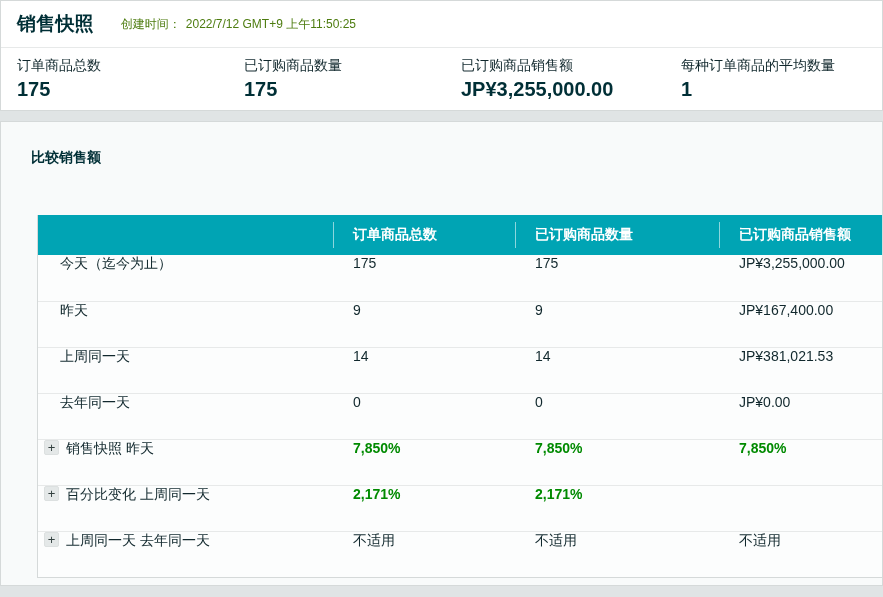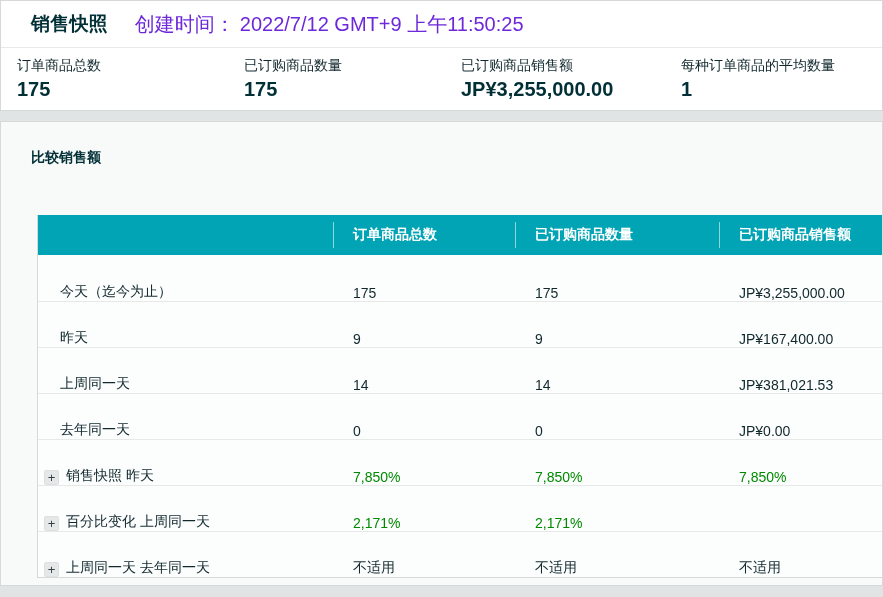--- a/index.html
+++ b/index.html
@@ -14,29 +14,29 @@
 
   
   .top-card {
     width: 883px; height: 111px;
     background: #ffffff;
     border: 1px solid #d5d9d9;
   }
   .top-card-header {
     height: 47px;
     display: flex; align-items: center;
-    padding: 0 30px;
+    padding: 0 16px;
     border-bottom: 1px solid #e7e9e9;
   }
   .page-title {
     font-size: 19px; font-weight: bold; margin: 0;
     color: #002f36; letter-spacing: .2px;
   }
   .created-time {
-    margin-left: 27px; font-size: 20px; color: #6d28d9;
+    margin-left: 27px; font-size: 12px; color: #4d7c0f;
   }
   .created-time .created-value { margin-left: 5px; }
   .stats-row {
     display: flex;
     padding: 9px 0 0 16px;
   }
   .stat-block:nth-child(1) { width: 227px; }
   .stat-block:nth-child(2) { width: 217px; }
   .stat-block:nth-child(3) { width: 220px; }
   .stat-label { font-size: 14px; color: #11282d; margin-bottom: 3px; }
@@ -82,27 +82,27 @@
   }
   .t-row {
     display: grid;
     grid-template-columns: 295px 182px 204px 1fr;
     height: 46px;
     border-top: 1px solid #e7e9e9;
     background: #fcfdfd;
   }
   .t-row:first-child { border-top: none; }
   .cell {
-    display: flex; align-items: flex-end;
+    display: flex; align-items: flex-start;
     font-size: 14px; color: #11282d;
   }
   .label-cell { padding-left: 6px; }
   .label-cell.plain { padding-left: 22px; }
   .value-cell { padding-left: 20px; }
-  .value-cell.green { color: var(--positive-green, #008a00); }
+  .value-cell.green { color: var(--positive-green, #008a00); font-weight: bold; }
   .expand-badge {
     width: 15px; height: 15px;
     margin-right: 7px;
     background: #e4e8e8;
     border: 1px solid #dcе0e0;
     border: 1px solid #dce0e0;
     border-radius: 2px;
     font-size: 13px; line-height: 13px;
     color: #33403f;
     display: flex; align-items: center; justify-content: center;

